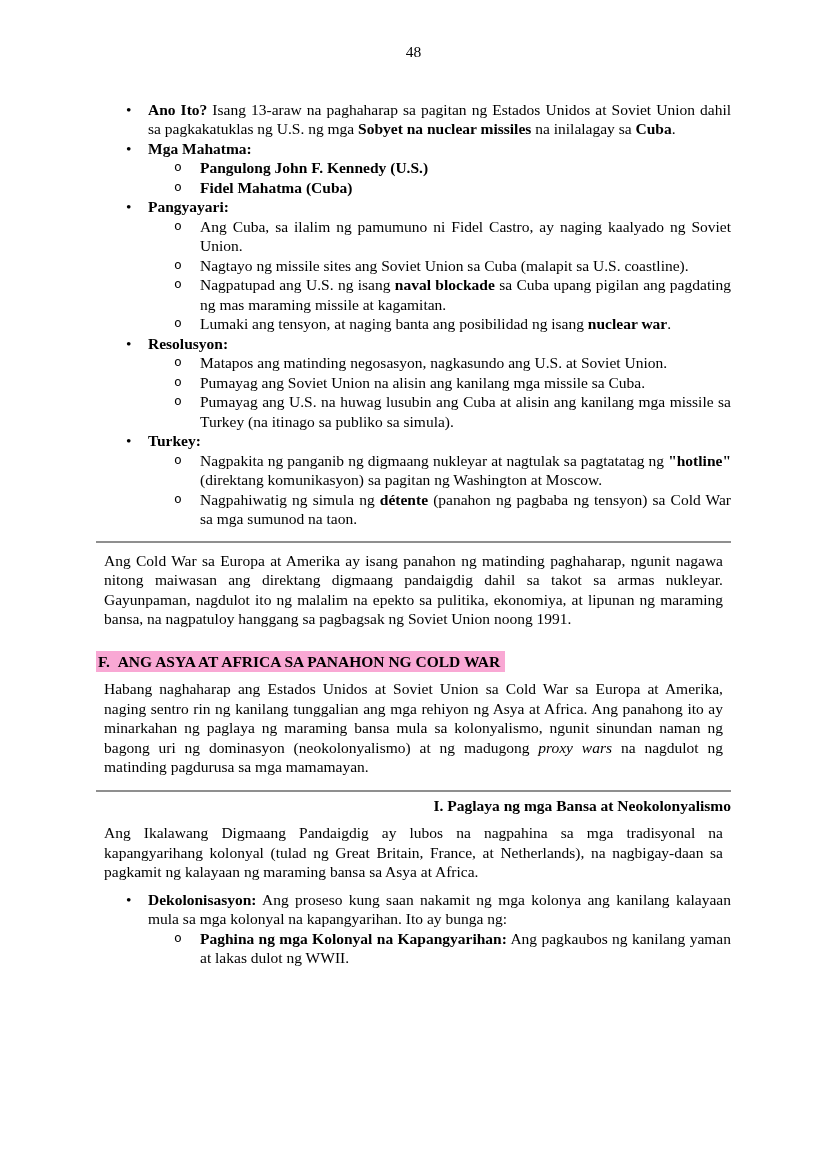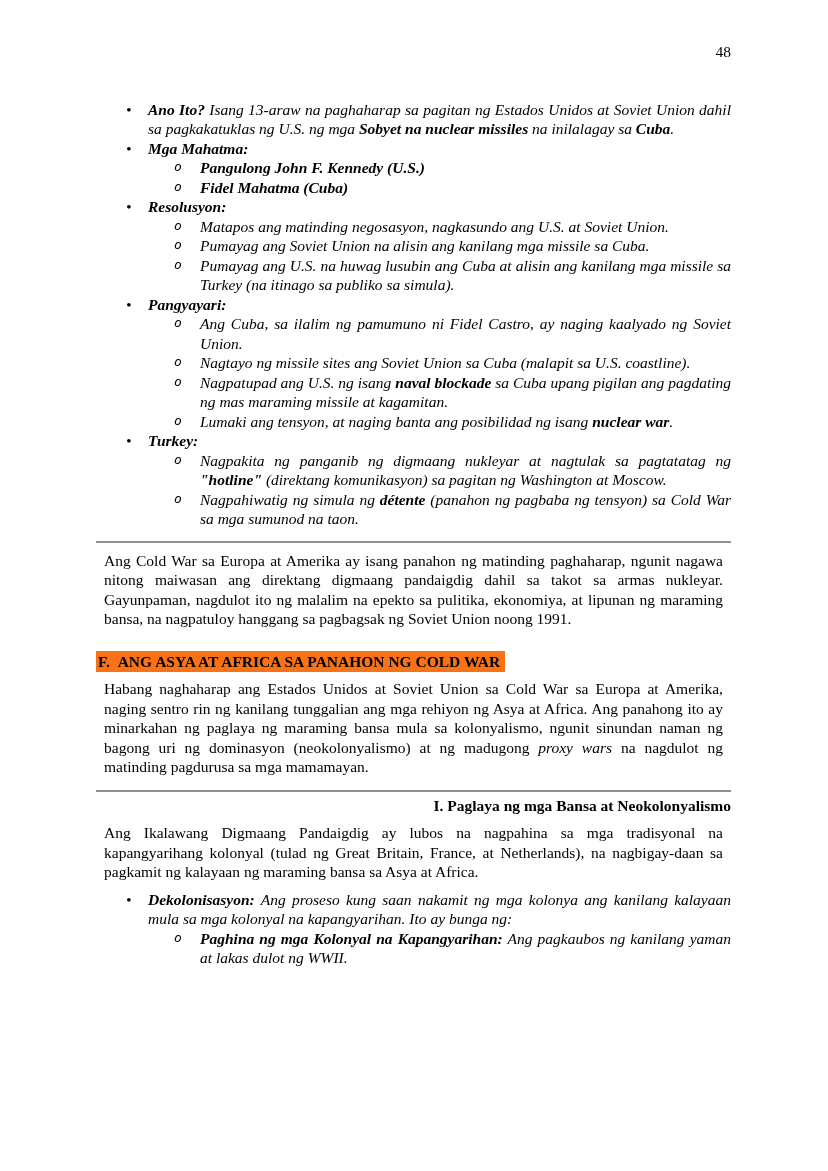--- a/index.html
+++ b/index.html
@@ -13,37 +13,36 @@
     overflow: hidden;
     font-family: "Liberation Serif", serif;
     font-size: 15.5px;
     line-height: 19.5px;
     color: #000000;
   }
   .page {
     padding: 42px 97px 0 96px;
   }
   .page-number {
-    text-align: right;
+    text-align: center;
     margin-bottom: 38px;
   }
   p {
     margin: 8px;
     text-align: justify;
   }
   ul {
     list-style: none;
     margin: 0;
     padding: 0;
   }
   .l1 > li {
     position: relative;
     padding-left: 52px;
     text-align: justify;
-    font-style: italic;
   }
   .l1 > li::before {
     content: "\2022";
     position: absolute;
     left: 30px;
     top: 0;
   }
   .l2 > li {
     position: relative;
     padding-left: 52px;
@@ -92,51 +91,51 @@
       <span><b>Ano Ito?</b><span> Isang 13-araw na paghaharap sa pagitan ng Estados Unidos at Soviet Union dahil sa pagkakatuklas ng U.S. ng mga </span><b>Sobyet na nuclear missiles</b><span> na inilalagay sa </span><b>Cuba</b><span>.</span></span>
     </li>
     <li>
       <span><b>Mga Mahatma:</b></span>
       <ul class="l2">
         <li><span><b>Pangulong John F. Kennedy (U.S.)</b></span></li>
         <li><span><b>Fidel Mahatma (Cuba)</b></span></li>
       </ul>
     </li>
     <li>
-      <span><b>Resolusyon:</b></span>
-      <ul class="l2">
-        <li><span><span>Matapos ang matinding negosasyon, nagkasundo ang U.S. at Soviet Union.</span></span></li>
-        <li><span><span>Pumayag ang Soviet Union na alisin ang kanilang mga missile sa Cuba.</span></span></li>
-        <li><span><span>Pumayag ang U.S. na huwag lusubin ang Cuba at alisin ang kanilang mga missile sa Turkey (na itinago sa publiko sa simula).</span></span></li>
-      </ul>
-    </li>
-    <li>
       <span><b>Pangyayari:</b></span>
       <ul class="l2">
         <li><span><span>Ang Cuba, sa ilalim ng pamumuno ni Fidel Castro, ay naging kaalyado ng Soviet Union.</span></span></li>
         <li><span><span>Nagtayo ng missile sites ang Soviet Union sa Cuba (malapit sa U.S. coastline).</span></span></li>
         <li><span><span>Nagpatupad ang U.S. ng isang </span><b>naval blockade</b><span> sa Cuba upang pigilan ang pagdating ng mas maraming missile at kagamitan.</span></span></li>
         <li><span><span>Lumaki ang tensyon, at naging banta ang posibilidad ng isang </span><b>nuclear war</b><span>.</span></span></li>
+      </ul>
+    </li>
+    <li>
+      <span><b>Resolusyon:</b></span>
+      <ul class="l2">
+        <li><span><span>Matapos ang matinding negosasyon, nagkasundo ang U.S. at Soviet Union.</span></span></li>
+        <li><span><span>Pumayag ang Soviet Union na alisin ang kanilang mga missile sa Cuba.</span></span></li>
+        <li><span><span>Pumayag ang U.S. na huwag lusubin ang Cuba at alisin ang kanilang mga missile sa Turkey (na itinago sa publiko sa simula).</span></span></li>
       </ul>
     </li>
     <li>
       <span><b>Turkey:</b></span>
       <ul class="l2">
         <li><span><span>Nagpakita ng panganib ng digmaang nukleyar at nagtulak sa pagtatatag ng </span><b>"hotline"</b><span> (direktang komunikasyon) sa pagitan ng Washington at Moscow.</span></span></li>
         <li><span><span>Nagpahiwatig ng simula ng </span><b>détente</b><span> (panahon ng pagbaba ng tensyon) sa Cold War sa mga sumunod na taon.</span></span></li>
       </ul>
     </li>
   </ul>
 
   <hr class="rule" style="border-top-color: rgb(143, 143, 143);">
 
   <p>Ang Cold War sa Europa at Amerika ay isang panahon ng matinding paghaharap, ngunit nagawa nitong maiwasan ang direktang digmaang pandaigdig dahil sa takot sa armas nukleyar. Gayunpaman, nagdulot ito ng malalim na epekto sa pulitika, ekonomiya, at lipunan ng maraming bansa, na nagpatuloy hanggang sa pagbagsak ng Soviet Union noong 1991.</p>
 
   <div class="heading-f">
-    <span class="highlight" style="background-color: #f97316;">F.&nbsp;&nbsp;ANG ASYA AT AFRICA SA PANAHON NG COLD WAR</span>
+    <span class="highlight" style="background-color: #f9a8d4;">F.&nbsp;&nbsp;ANG ASYA AT AFRICA SA PANAHON NG COLD WAR</span>
   </div>
 
   <p><span>Habang naghaharap ang Estados Unidos at Soviet Union sa Cold War sa Europa at Amerika, naging sentro rin ng kanilang tunggalian ang mga rehiyon ng Asya at Africa. Ang panahong ito ay minarkahan ng paglaya ng maraming bansa mula sa kolonyalismo, ngunit sinundan naman ng bagong uri ng dominasyon (neokolonyalismo) at ng madugong </span><i>proxy wars</i><span> na nagdulot ng matinding pagdurusa sa mga mamamayan.</span></p>
 
   <hr class="rule rule-2" style="border-top-color: rgb(143, 143, 143);">
 
   <div class="heading-i">I. Paglaya ng mga Bansa at Neokolonyalismo</div>
 
   <p>Ang Ikalawang Digmaang Pandaigdig ay lubos na nagpahina sa mga tradisyonal na kapangyarihang kolonyal (tulad ng Great Britain, France, at Netherlands), na nagbigay-daan sa pagkamit ng kalayaan ng maraming bansa sa Asya at Africa.</p>
 

